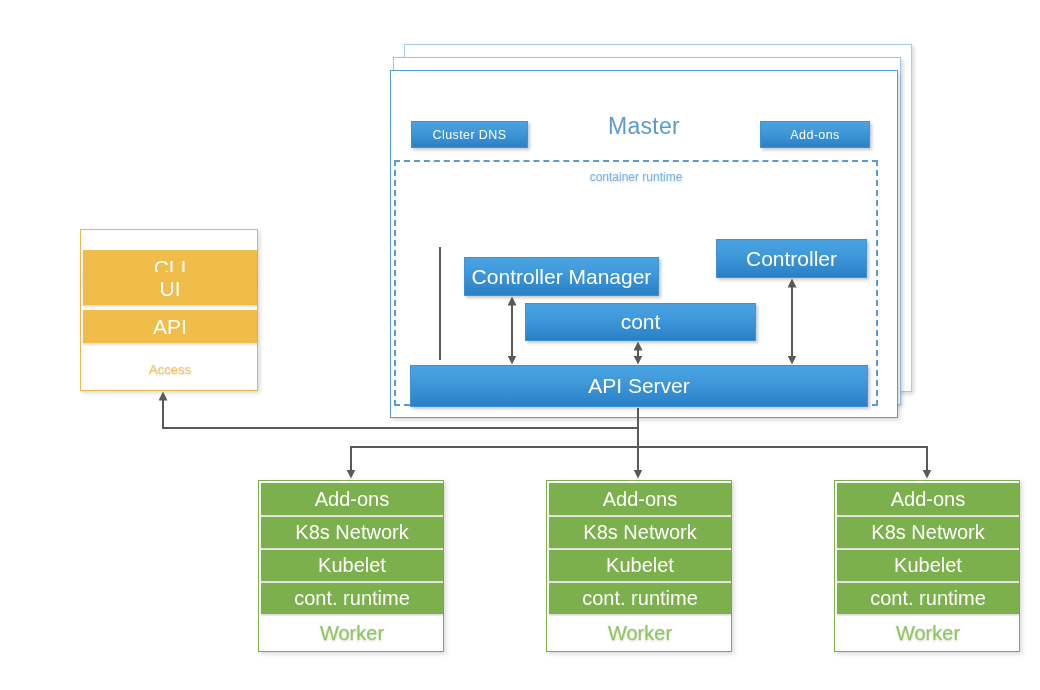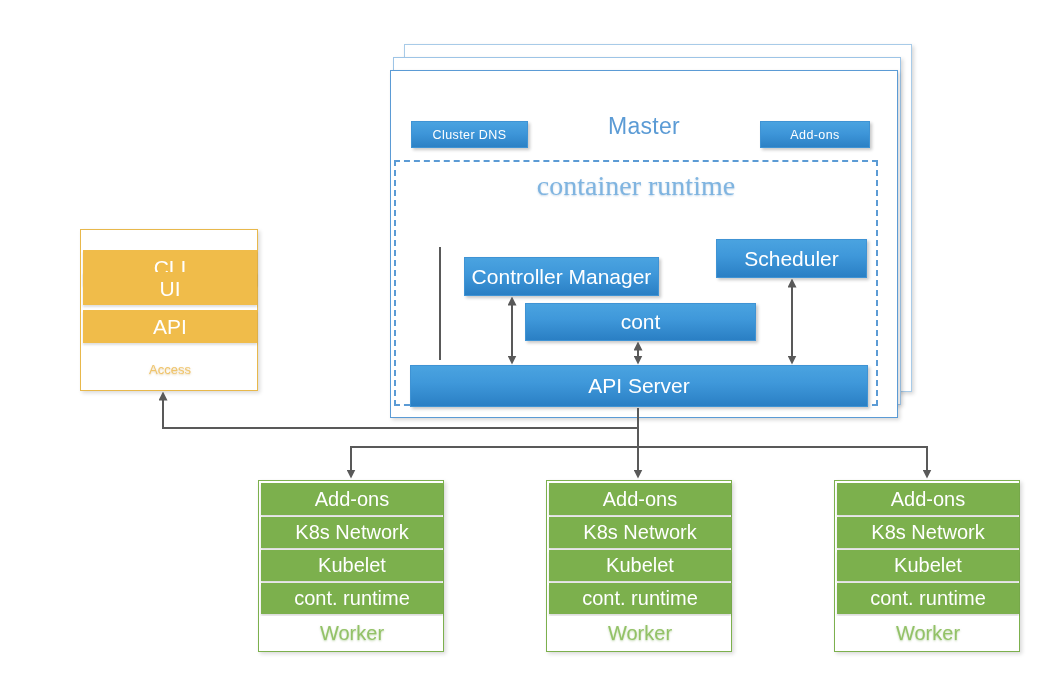--- a/index.html
+++ b/index.html
@@ -52,23 +52,22 @@
     border: 2px dashed #5b9bd5;
     background: rgba(255,255,255,0);
   }
   .runtime-title {
     position: absolute;
     left: 0;
     top: 8px;
     width: 100%;
     text-align: center;
     color: #7fb4e0;
-    font-size: 28px;
+    font-size: 12px;
     text-shadow: 0 1px 2px rgba(120,160,200,0.45);
-    font-family: Liberation Serif, serif;
   }
 
   
   .blue-box {
     background: linear-gradient(180deg, #4aa3e0 0%, #3f98da 42%, #2a7fc4 100%);
     border: 1px solid #3f93d4;
     color: #ffffff;
     display: flex;
     align-items: center;
     justify-content: center;
@@ -169,21 +168,21 @@
 
   <div class="abs blue-box" style="left:464px; top:257px; width:195px; height:39px;">
     <span>Controller Manager</span>
   </div>
 
   <div class="abs blue-box" style="left:525px; top:303px; width:231px; height:38px;">
     <span>cont</span>
   </div>
 
   <div class="abs blue-box" style="left:716px; top:239px; width:151px; height:39px;">
-    <span>Scheduler</span>
+    <span>Controller</span>
   </div>
 
   <div class="abs blue-box" style="left:410px; top:365px; width:458px; height:42px;">
     <span>API Server</span>
   </div>
 
   <div class="abs access-panel" style="left:80px; top:229px; width:178px; height:162px;">
     <div class="abs access-bar" style="left:2px; top:20px; width:174px; height:35px;">
       <span>CLI</span>
     </div>

